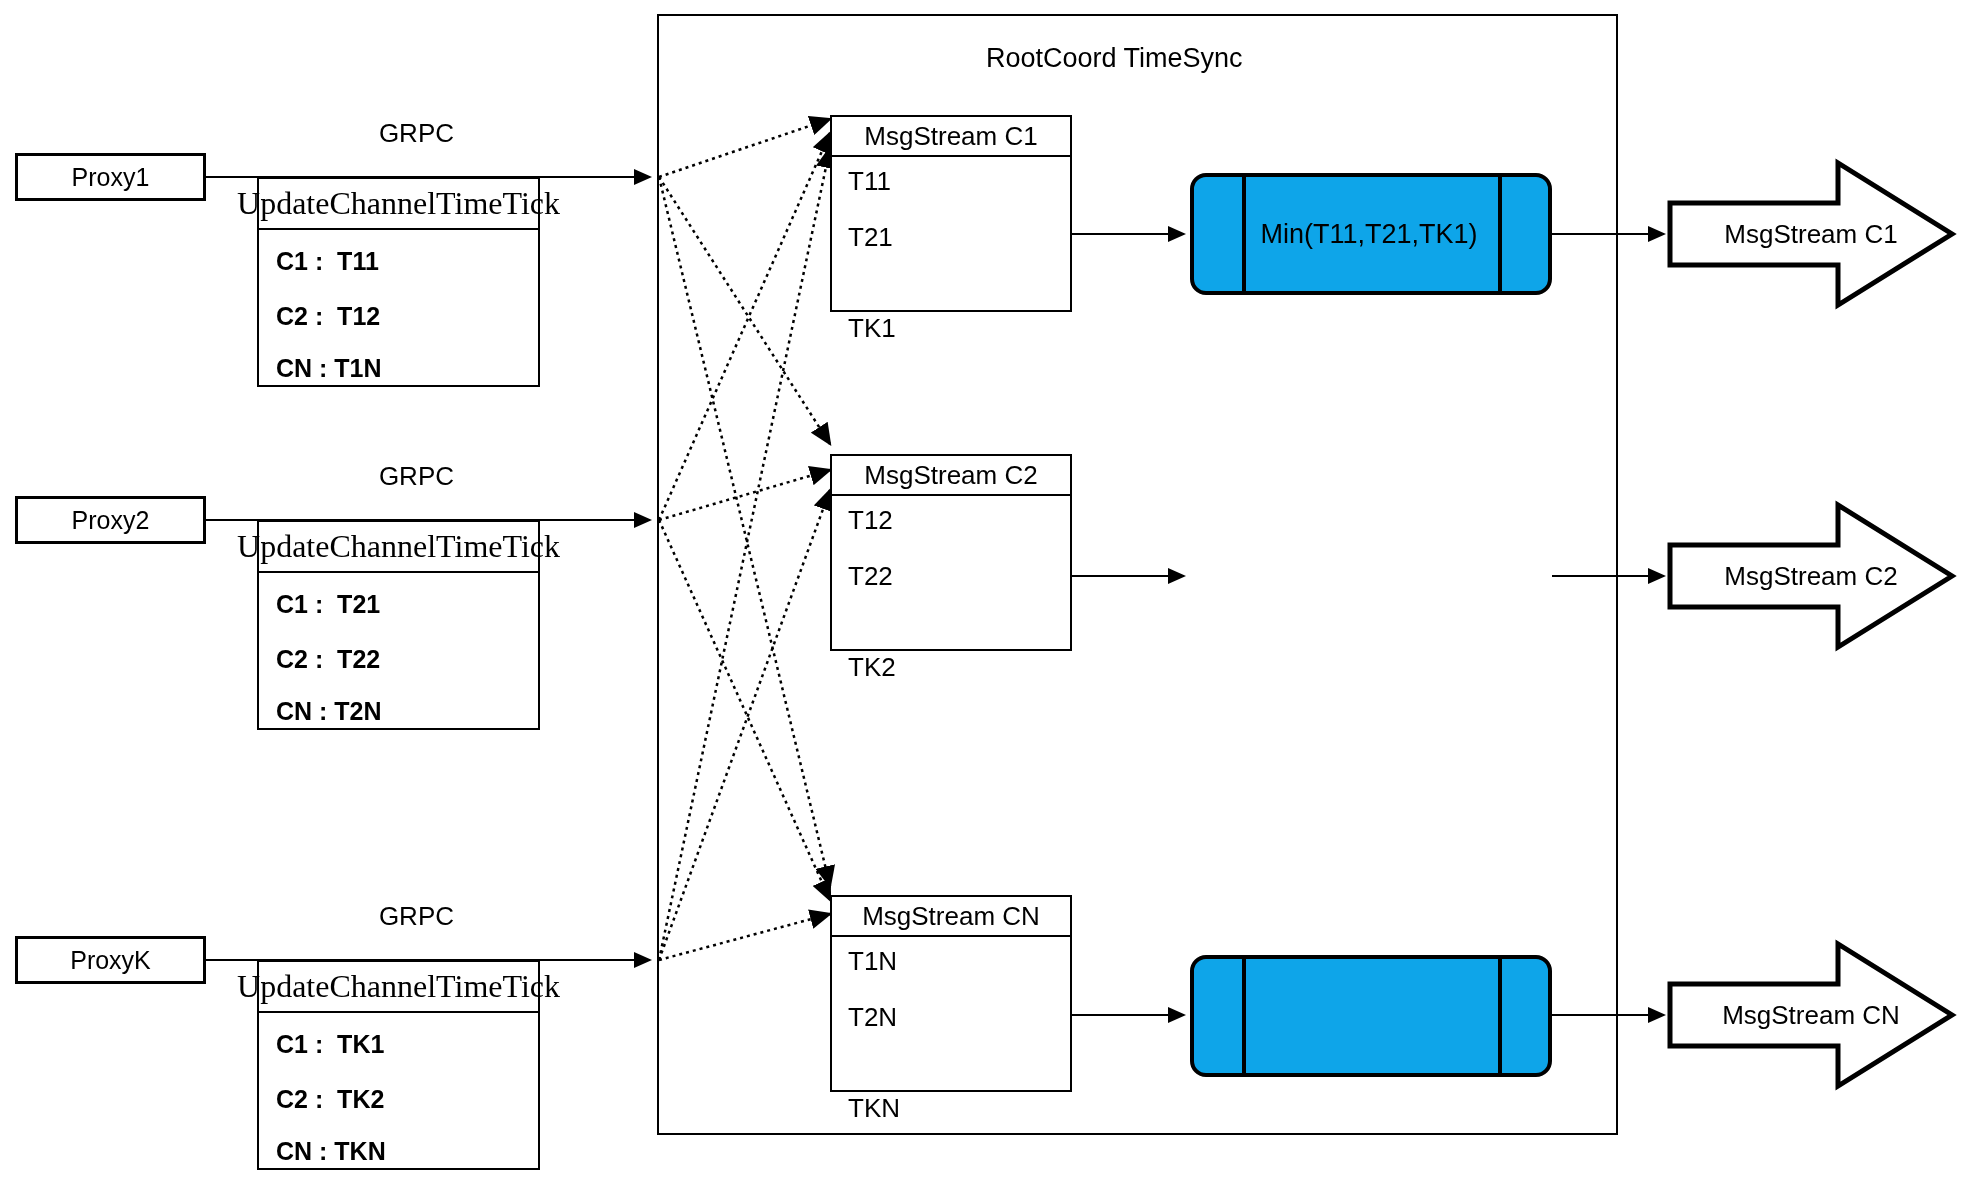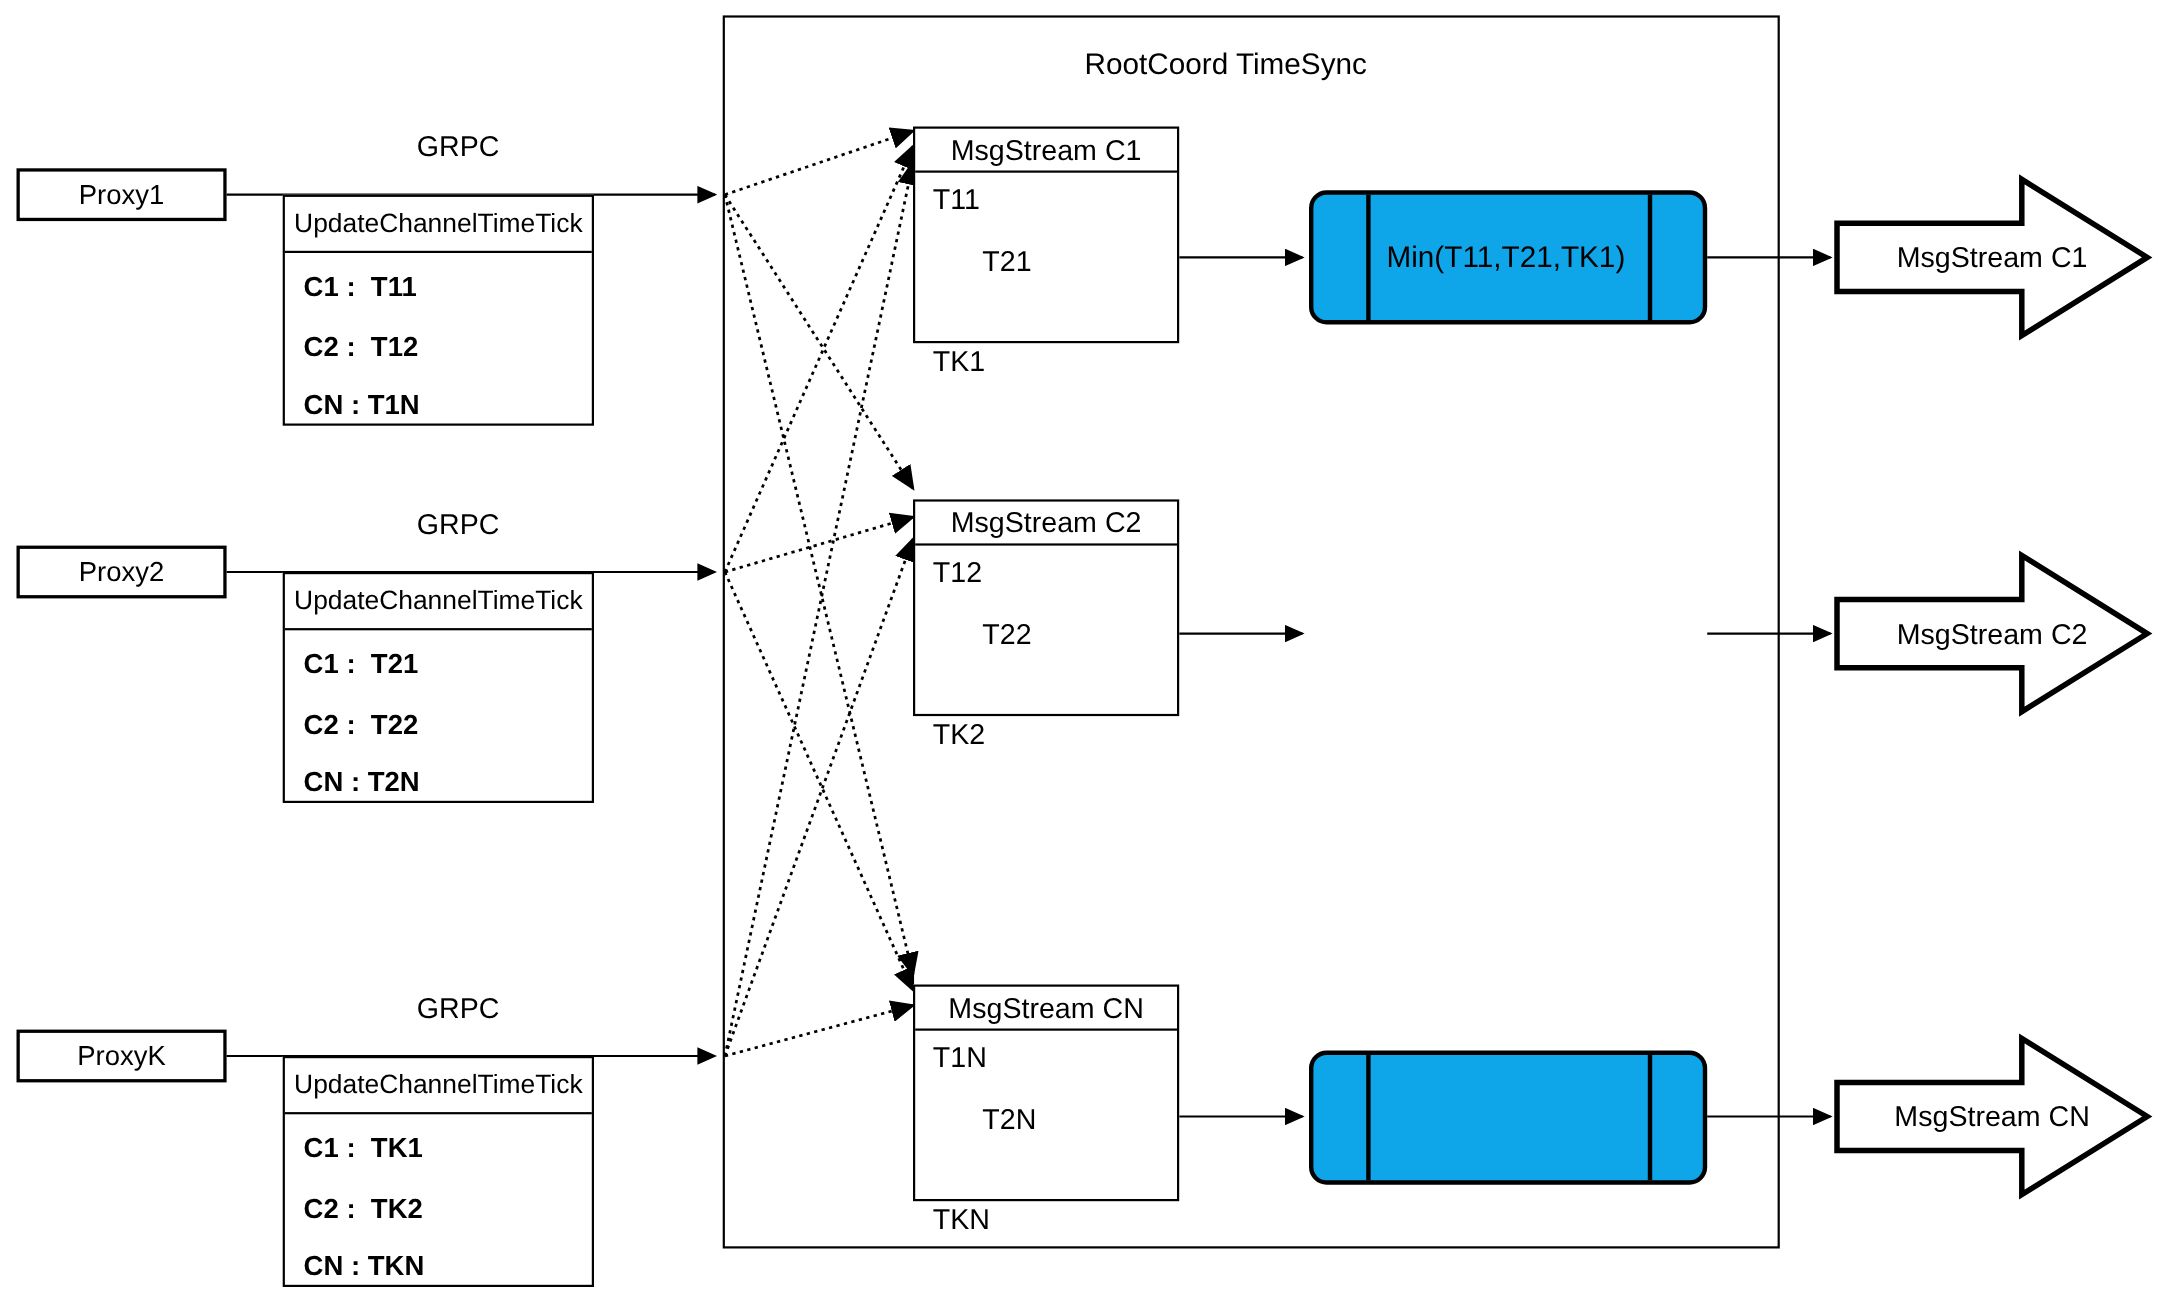--- a/index.html
+++ b/index.html
@@ -47,21 +47,21 @@
   .upd-table {
     position: absolute;
     left: 257px; width: 283px; height: 210px;
     border: 2px solid #000;
     background: #fff;
   }
   .upd-header {
     position: absolute; left: 0; top: 0; right: 0; height: 51px;
     border-bottom: 2px solid #000;
     display: flex; align-items: center; justify-content: center;
-    font-size: 24px; white-space: nowrap;
+    font-size: 32px; white-space: nowrap; font-family: Liberation Serif, serif;
   }
   .upd-row {
     position: absolute; left: 17px; height: 34px; right: 4px;
     font-size: 25px; line-height: 34px; white-space: pre; font-weight: bold;
   }
   .upd-row.r0 { top: 65px; }
   .upd-row.r1 { top: 120px; }
   .upd-row.r2 { top: 172px; }
 
   .ms-table {
@@ -74,21 +74,21 @@
     position: absolute; left: 0; top: 0; right: 0; height: 40px;
     border-bottom: 2px solid #000;
     display: flex; align-items: center; justify-content: center;
     font-size: 26px; white-space: nowrap;
   }
   .ms-row {
     position: absolute; left: 16px; height: 36px; right: 4px;
     font-size: 26px; line-height: 36px;
   }
   .ms-row.r0 { top: 46px; }
-  .ms-row.r1 { top: 102px; margin-left: 45px; }
+  .ms-row.r1 { top: 102px; }
   .ms-row.r2 { top: 157px; margin-top: 36px; }
 
   .min-box {
     position: absolute;
     left: 1190px; width: 362px; height: 122px;
     border: 4px solid #000;
     border-radius: 16px;
     background: #0ea5e9;
   }
   .min-divider { position: absolute; top: 0; bottom: 0; width: 4px; background: #000; }

